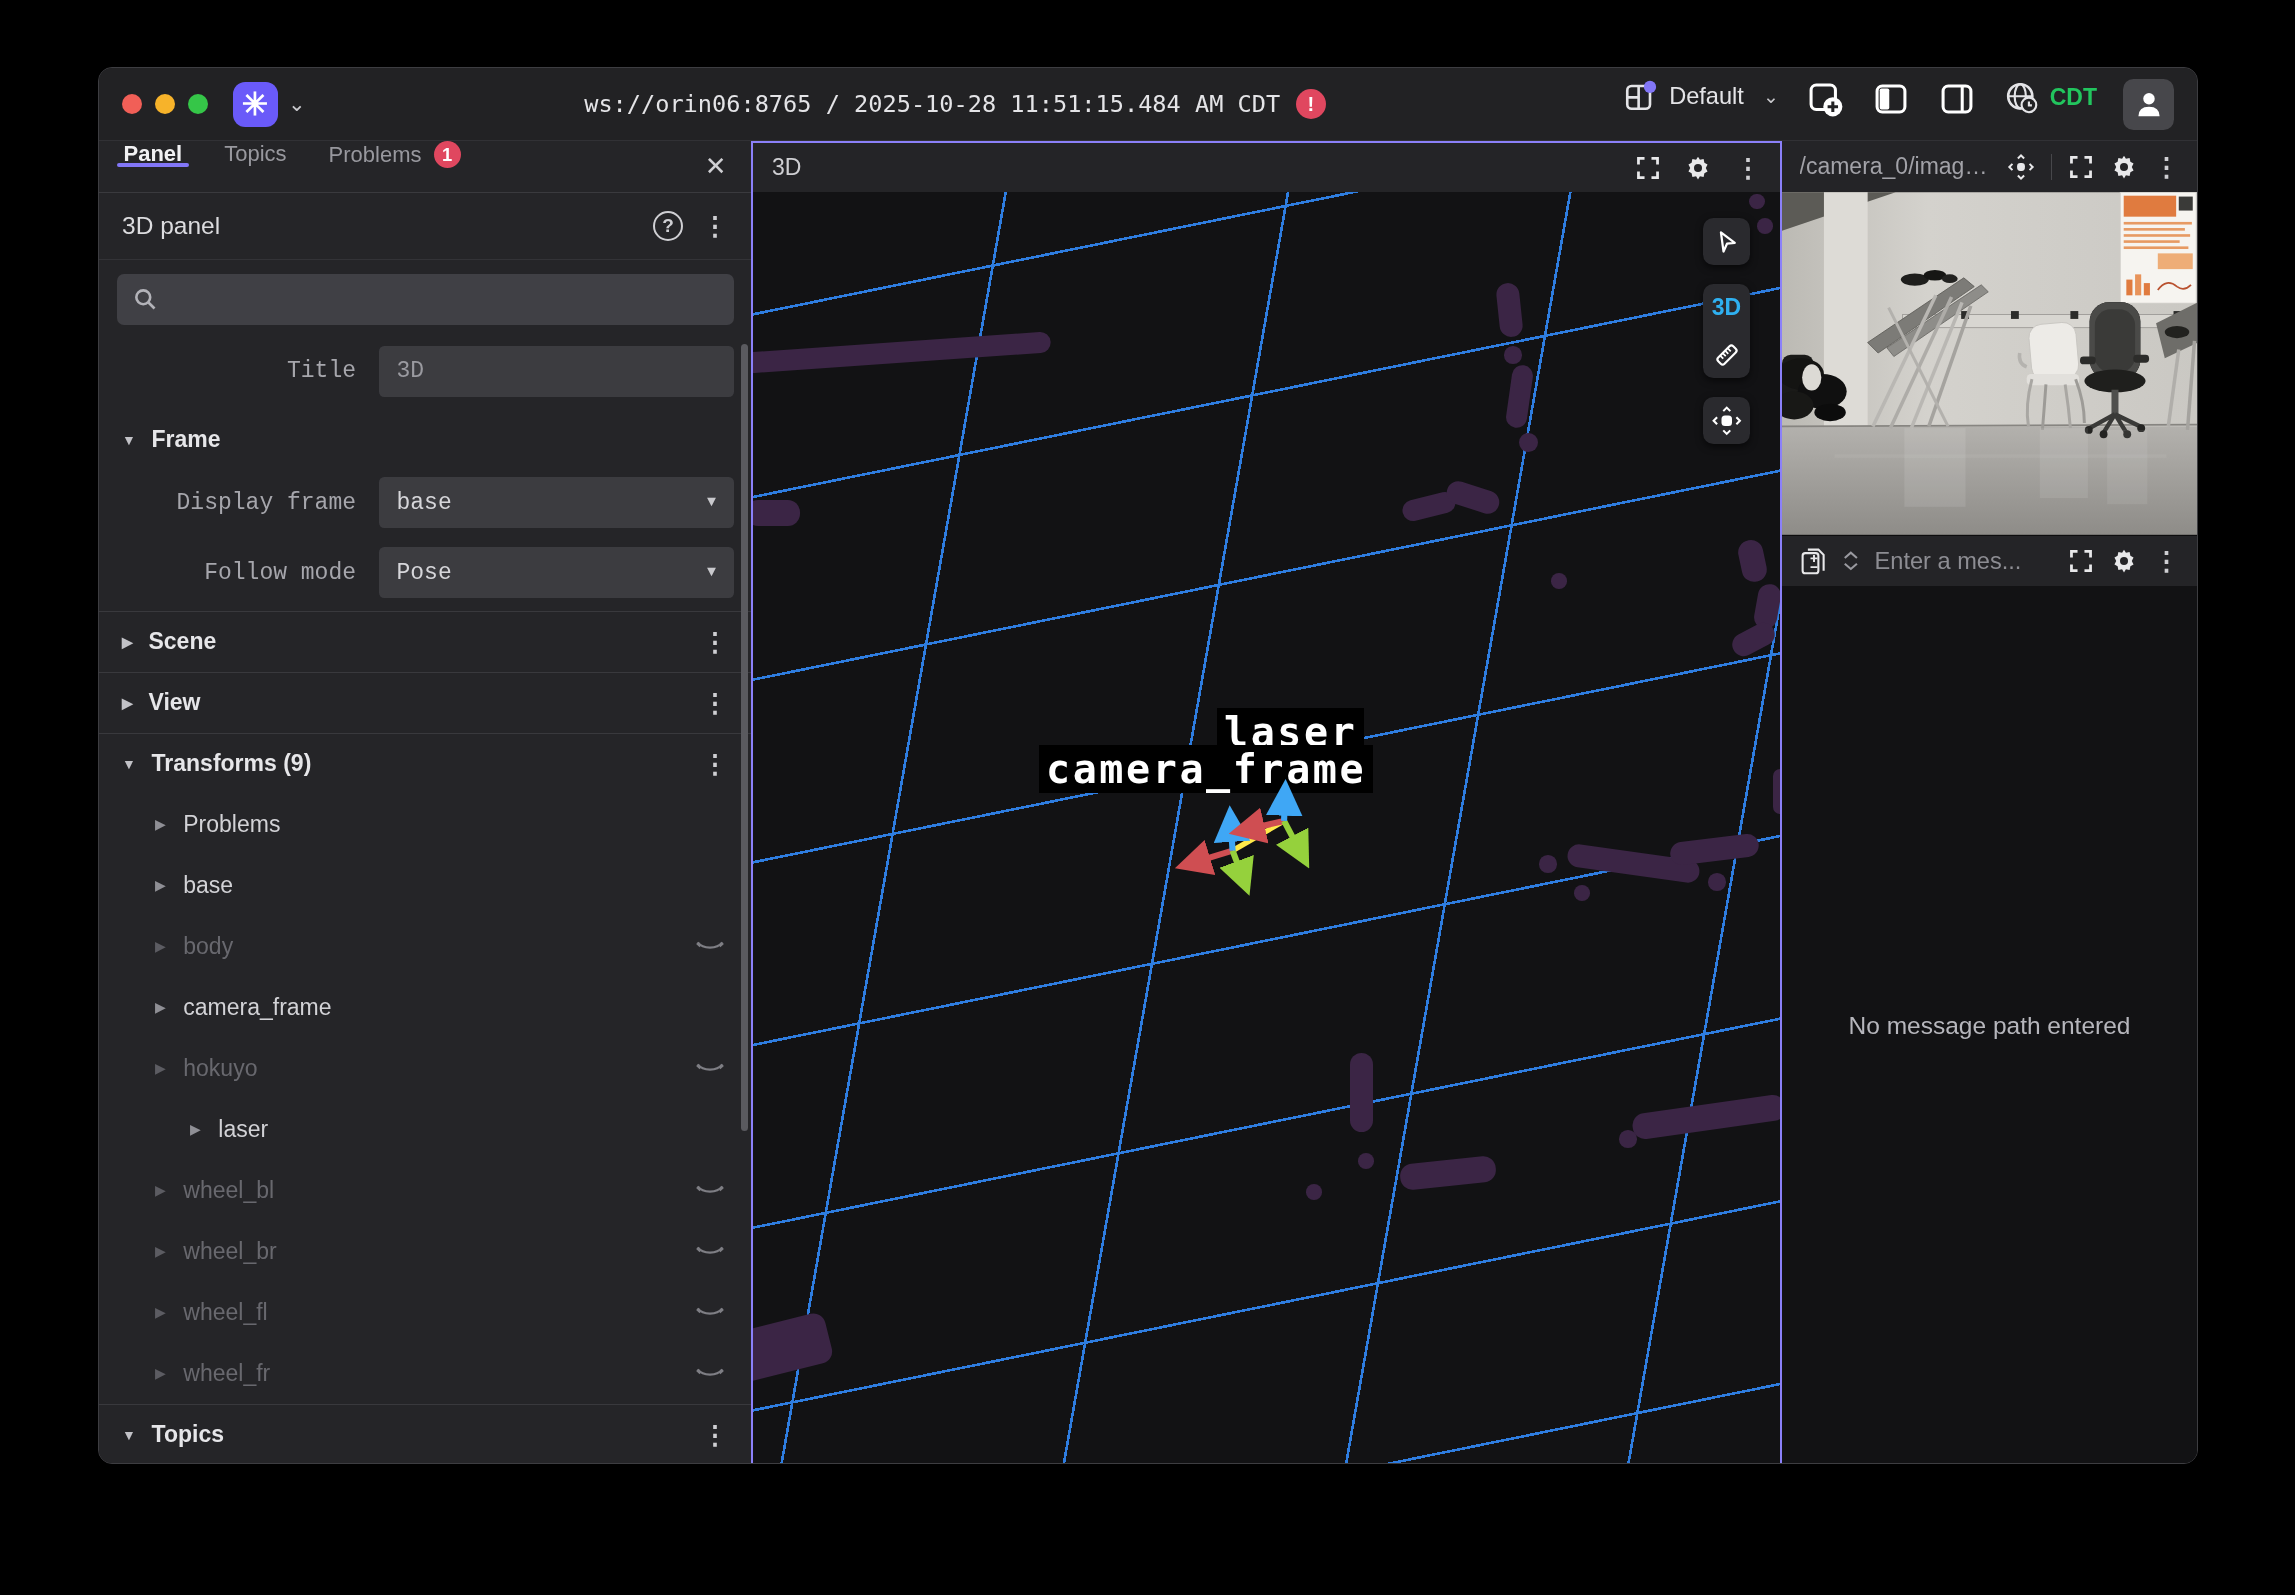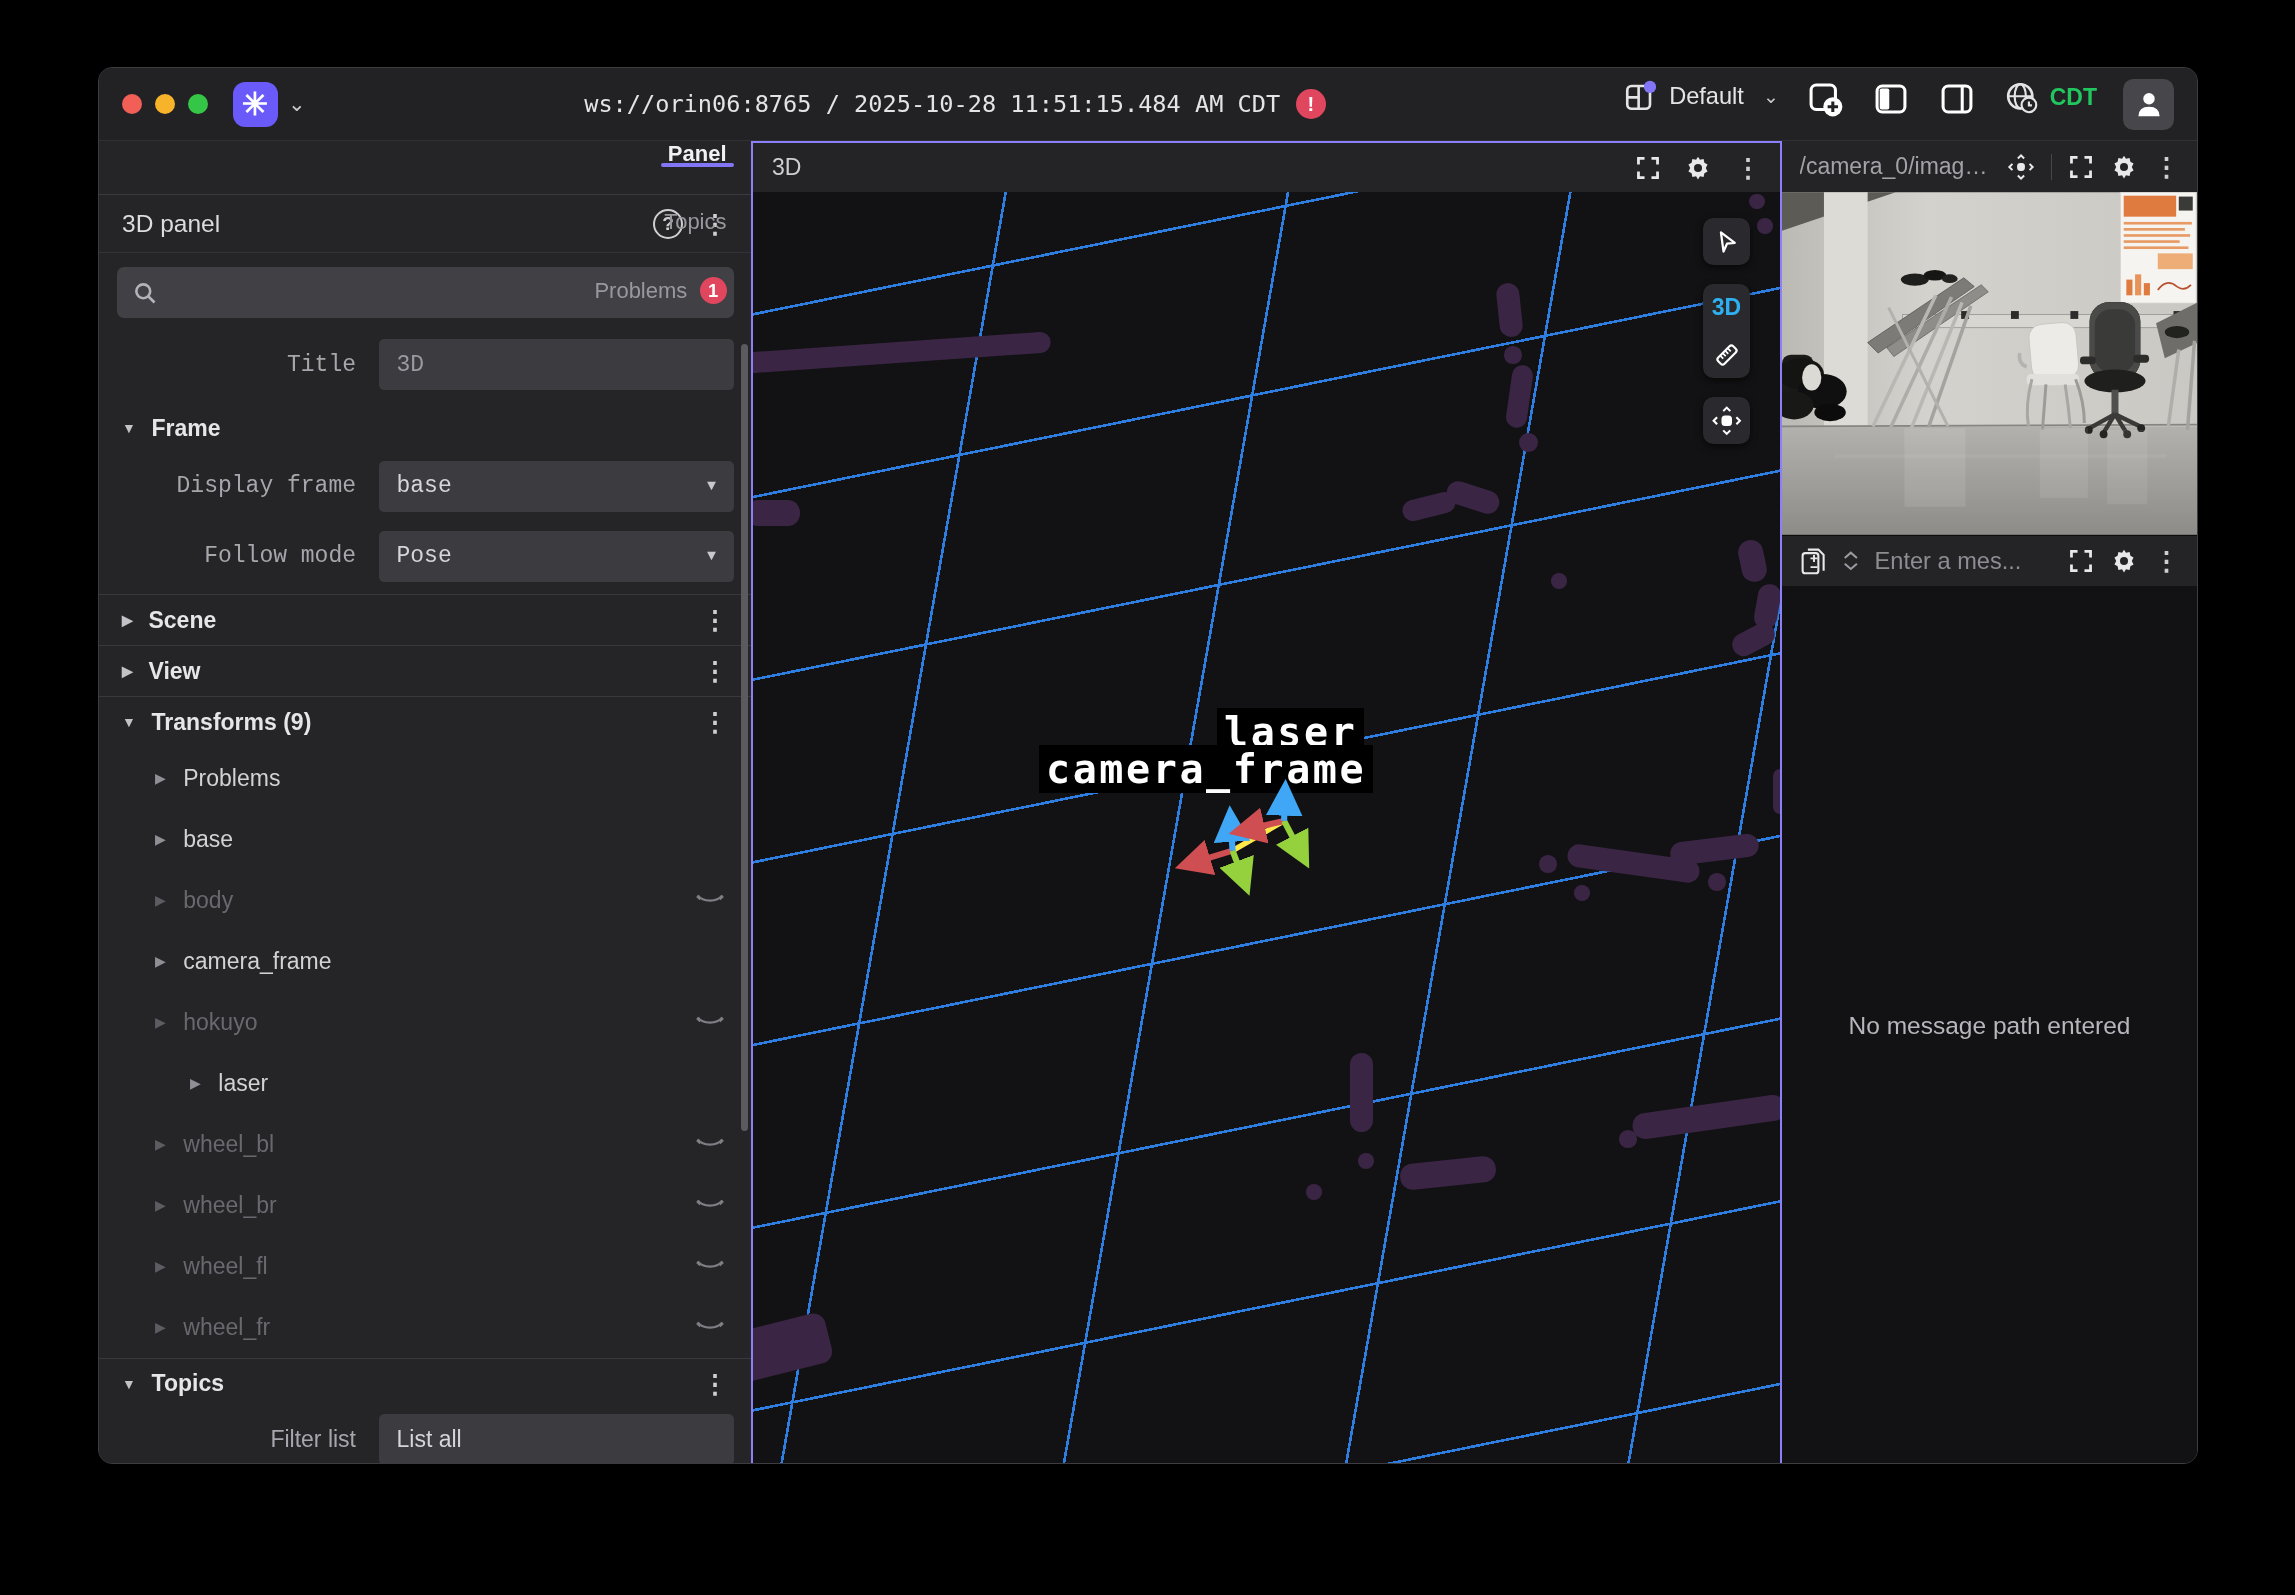--- a/index.html
+++ b/index.html
@@ -20,21 +20,21 @@
   .layout-btn .chev{ color:#c9c9cd;font-size:19px;margin-left:7px;}
   .tz-btn { display:flex;align-items:center;gap:8.7px;font-size:23px;font-weight:700;color:#22c55e; }
   .avatar-btn { width:51px;height:51px;border-radius:10.5px;background:#47474b;display:flex;align-items:center;justify-content:center; }
   .ico { display:block; }
 
   
   .content { display:flex; height:1324px; }
 
   
   .sidebar { width:652px; background:#252528; position:relative; display:flex; flex-direction:column; overflow:hidden; }
-  .tabs { height:54px; display:flex; align-items:flex-end; padding:0 24.5px; gap:42px; border-bottom:0.9px solid #3a3a3e;flex-direction:column; }
+  .tabs { height:54px; display:flex; align-items:flex-start; padding:0 24.5px; gap:42px; border-bottom:0.9px solid #3a3a3e; }
   .tab { display:flex;align-items:center;gap:12.2px;font-size:22px;color:#98989e;position:relative; }
   .tab.active { color:#f1f1f3;font-weight:700; }
   .tab.active::after { content:"";position:absolute;left:-7px;right:-7px;bottom:0;height:4.4px;border-radius:2.6px;background:#8276f7; }
   .tab-badge { min-width:27px;height:27px;padding:0 7px;border-radius:14px;background:#e0475f;color:#fff;font:700 18.4px "Liberation Sans",sans-serif;display:flex;align-items:center;justify-content:center; }
   .tabs .close { margin-left:auto;align-self:center;font-size:26px;color:#cfcfd3; }
   .panel-head { height:68px;display:flex;align-items:center;padding:8px 23px;gap:19px;border-bottom:0.9px solid #333337; }
   .panel-head .ph-title { font-size:24.5px;color:#dcdcdf; flex:1;}
   .help-circle { width:30px;height:30px;border-radius:50%;border:2.2px solid #cfcfd3;color:#cfcfd3;font:700 19px "Liberation Sans",sans-serif;display:flex;align-items:center;justify-content:center; }
   .kebab { color:#cfcfd3;font-size:26px;letter-spacing:0;line-height:1;font-weight:700; }
   .search-row { padding:14px 17.5px; }
@@ -295,26 +295,20 @@
             </svg>
           </div>
       </div>
 
       <div class="sec-head bordered">
         <span class="tri">▼</span>
         <span>Topics</span>
         <span class="kebab">⋮</span>
       </div>
 
-      <div class="filter-row">
-        <div class="form-label">Filter list</div>
-        <div class="field select">
-          <span>List all</span>
-        </div>
-      </div>
 
       <div class="sb-scroll"></div>
     </aside>
 
     <section class="panel3d">
       <div class="p3d-head">
         <span class="p3d-title">3D</span>
         <svg class="ico" width="26" height="26" viewBox="0 0 30 30">
             <path d="M4 11 V4 h7 M19 4 h7 v7 M26 19 v7 h-7 M11 26 H4 v-7" fill="none" stroke="#e8e8ea" stroke-width="3.2"></path>
           </svg>

